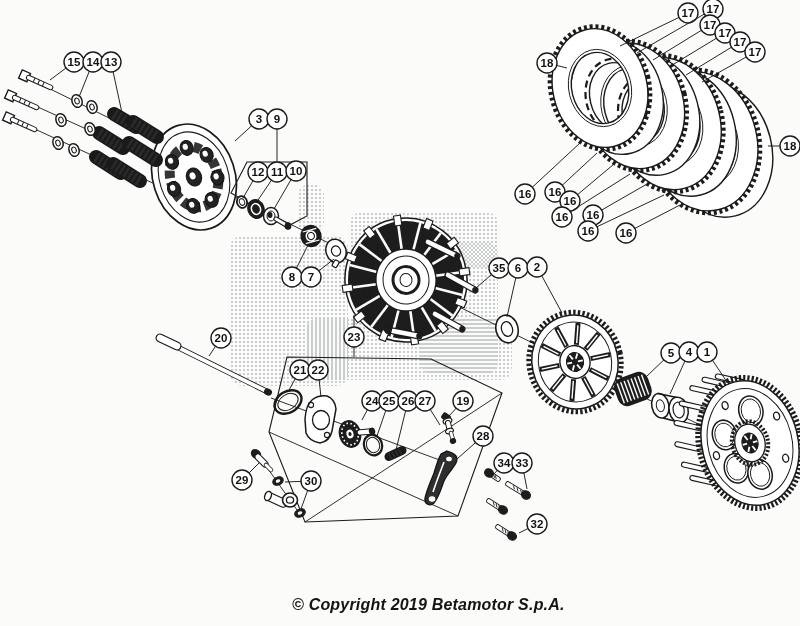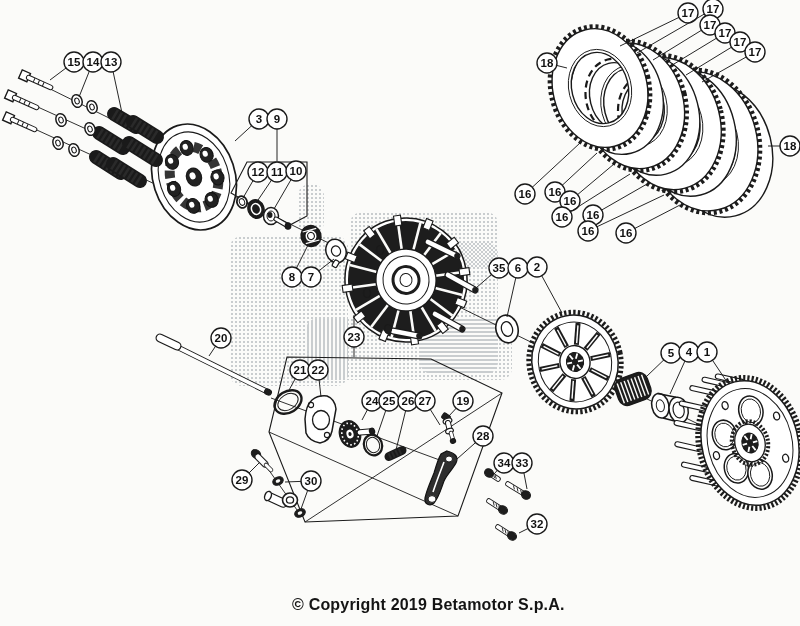--- a/index.html
+++ b/index.html
@@ -2,21 +2,21 @@
 <html><head>
 <meta charset="utf-8">
 <style>
   html,body{margin:0;padding:0;background:#e8e8e8;}
   .stage{position:relative;width:800px;height:626px;background:#fbfbf9;overflow:hidden;
          font-family:"Liberation Sans",sans-serif;}
   .wm{position:absolute;background-image:radial-gradient(#98a0a7 1px, rgba(0,0,0,0) 1.25px);
       background-size:4px 4px;opacity:.5;border-radius:12px;}
   svg.art{position:absolute;left:0;top:0;}
   .copyright{position:absolute;left:292px;top:596px;font-size:16px;font-weight:700;
-             color:#141414;white-space:nowrap;letter-spacing:0.2px;}
+             color:#141414;white-space:nowrap;letter-spacing:0.2px;font-style:italic;}
 </style>
 </head>
 <body>
 
 <div class="stage">
 
   <div class="wm" style="left:230px;top:236px;width:118px;height:150px;"></div>
   <div class="wm" style="left:350px;top:212px;width:148px;height:57px;"></div>
   <div class="wm" style="left:420px;top:242px;width:78px;height:132px;"></div>
   <div class="wm" style="left:306px;top:318px;width:206px;height:62px;"></div>

